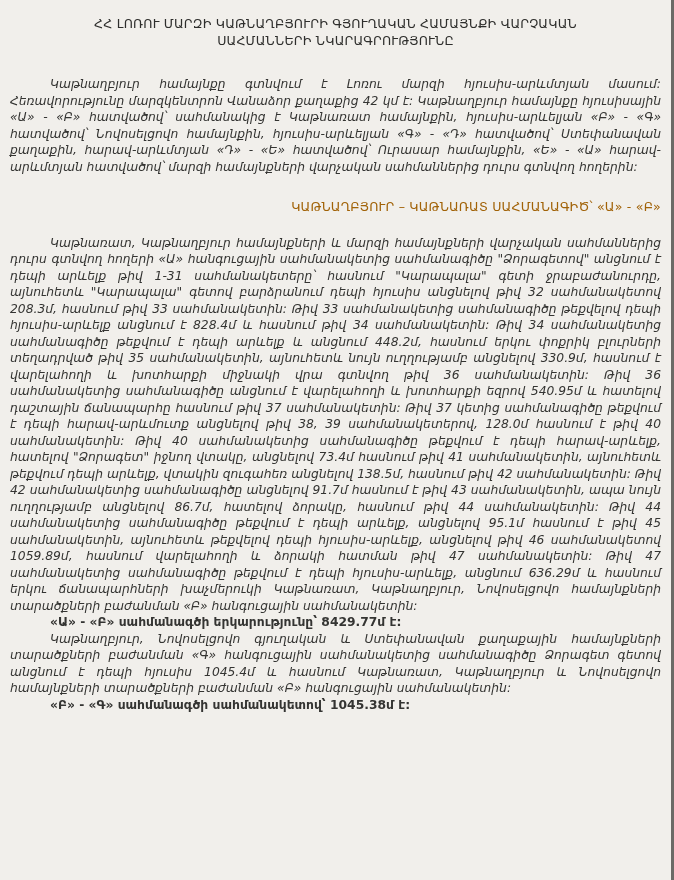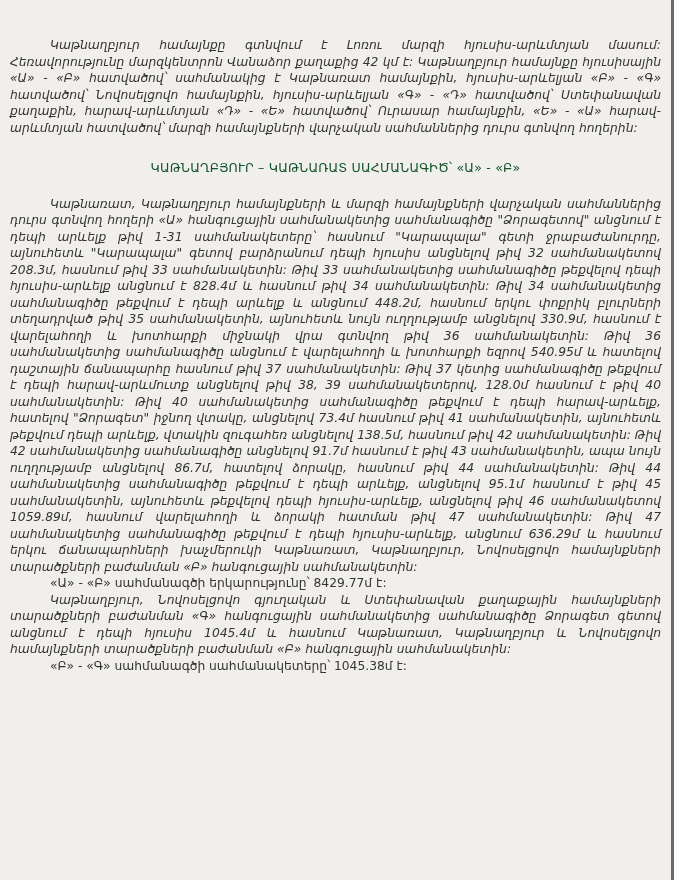--- a/index.html
+++ b/index.html
@@ -33,44 +33,49 @@
   .doc-title .t-line { display: block; }
   .para {
     margin: 0;
     text-align: justify;
     text-indent: 40px;
     font-style: italic;
   }
   .intro-para { margin-top: 27px; }
   .section-heading {
     margin: 24px 0 19px 0;
-    text-align: center;
+    text-align: right;
     font-size: 12.6px;
     font-weight: normal;
     letter-spacing: 0.2px;
-    color: #14532d;
+    color: #a16207;
   }
   .length-note {
     margin: 0;
     text-align: left;
     text-indent: 40px;
+    font-weight: bold;
   }
 </style>
 </head>
 <body>
 
 <div class="page">
 
+  <h1 class="doc-title">
+    <span class="t-line">ՀՀ ԼՈՌՈՒ ՄԱՐԶԻ ԿԱԹՆԱՂԲՅՈՒՐԻ ԳՅՈՒՂԱԿԱՆ ՀԱՄԱՅՆՔԻ ՎԱՐՉԱԿԱՆ</span>
+    <span class="t-line">ՍԱՀՄԱՆՆԵՐԻ ՆԿԱՐԱԳՐՈՒԹՅՈՒՆԸ</span>
+  </h1>
 
   <p class="para intro-para">Կաթնաղբյուր համայնքը գտնվում է Լոռու մարզի հյուսիս-արևմտյան մասում: Հեռավորությունը մարզկենտրոն Վանաձոր քաղաքից 42 կմ է: Կաթնաղբյուր համայնքը հյուսիսային «Ա» - «Բ» հատվածով՝ սահմանակից է Կաթնառատ համայնքին, հյուսիս-արևելյան «Բ» - «Գ» հատվածով՝ Նովոսելցովո համայնքին, հյուսիս-արևելյան «Գ» - «Դ» հատվածով՝ Ստեփանավան քաղաքին, հարավ-արևմտյան «Դ» - «Ե» հատվածով՝ Ուրասար համայնքին, «Ե» - «Ա» հարավ-արևմտյան հատվածով՝ մարզի համայնքների վարչական սահմաններից դուրս գտնվող հողերին:</p>
 
   <h2 class="section-heading">ԿԱԹՆԱՂԲՅՈՒՐ – ԿԱԹՆԱՌԱՏ ՍԱՀՄԱՆԱԳԻԾ՝ «Ա» - «Բ»</h2>
 
   <p class="para">Կաթնառատ, Կաթնաղբյուր համայնքների և մարզի համայնքների վարչական սահմաններից դուրս գտնվող հողերի «Ա» հանգուցային սահմանակետից սահմանագիծը "Ձորագետով" անցնում է դեպի արևելք թիվ 1-31 սահմանակետերը՝ հասնում "Կարապալա" գետի ջրաբաժանուրդը, այնուհետև "Կարապալա" գետով բարձրանում դեպի հյուսիս անցնելով թիվ 32 սահմանակետով 208.3մ, հասնում թիվ 33 սահմանակետին: Թիվ 33 սահմանակետից սահմանագիծը թեքվելով դեպի հյուսիս-արևելք անցնում է 828.4մ և հասնում թիվ 34 սահմանակետին: Թիվ 34 սահմանակետից սահմանագիծը թեքվում է դեպի արևելք և անցնում 448.2մ, հասնում երկու փոքրիկ բլուրների տեղադրված թիվ 35 սահմանակետին, այնուհետև նույն ուղղությամբ անցնելով 330.9մ, հասնում է վարելահողի և խոտհարքի միջնակի վրա գտնվող թիվ 36 սահմանակետին: Թիվ 36 սահմանակետից սահմանագիծը անցնում է վարելահողի և խոտհարքի եզրով 540.95մ և հատելով դաշտային ճանապարհը հասնում թիվ 37 սահմանակետին: Թիվ 37 կետից սահմանագիծը թեքվում է դեպի հարավ-արևմուտք անցնելով թիվ 38, 39 սահմանակետերով, 128.0մ հասնում է թիվ 40 սահմանակետին: Թիվ 40 սահմանակետից սահմանագիծը թեքվում է դեպի հարավ-արևելք, հատելով "Ձորագետ" իջնող վտակը, անցնելով 73.4մ հասնում թիվ 41 սահմանակետին, այնուհետև թեքվում դեպի արևելք, վտակին զուգահեռ անցնելով 138.5մ, հասնում թիվ 42 սահմանակետին: Թիվ 42 սահմանակետից սահմանագիծը անցնելով 91.7մ հասնում է թիվ 43 սահմանակետին, ապա նույն ուղղությամբ անցնելով 86.7մ, հատելով ձորակը, հասնում թիվ 44 սահմանակետին: Թիվ 44 սահմանակետից սահմանագիծը թեքվում է դեպի արևելք, անցնելով 95.1մ հասնում է թիվ 45 սահմանակետին, այնուհետև թեքվելով դեպի հյուսիս-արևելք, անցնելով թիվ 46 սահմանակետով 1059.89մ, հասնում վարելահողի և ձորակի հատման թիվ 47 սահմանակետին: Թիվ 47 սահմանակետից սահմանագիծը թեքվում է դեպի հյուսիս-արևելք, անցնում 636.29մ և հասնում երկու ճանապարհների խաչմերուկի Կաթնառատ, Կաթնաղբյուր, Նովոսելցովո համայնքների տարածքների բաժանման «Բ» հանգուցային սահմանակետին:</p>
 
   <p class="length-note">«Ա» - «Բ» սահմանագծի երկարությունը՝ 8429.77մ է:</p>
 
 
   <p class="para">Կաթնաղբյուր, Նովոսելցովո գյուղական և Ստեփանավան քաղաքային համայնքների տարածքների բաժանման «Գ» հանգուցային սահմանակետից սահմանագիծը Ձորագետ գետով անցնում է դեպի հյուսիս 1045.4մ և հասնում Կաթնառատ, Կաթնաղբյուր և Նովոսելցովո համայնքների տարածքների բաժանման «Բ» հանգուցային սահմանակետին:</p>
 
-  <p class="length-note">«Բ» - «Գ» սահմանագծի սահմանակետերը՝ 1045.38մ է:</p>
+  <p class="length-note">«Բ» - «Գ» սահմանագծի սահմանակետով՝ 1045.38մ է:</p>
 
 </div>
 
 </body></html>

